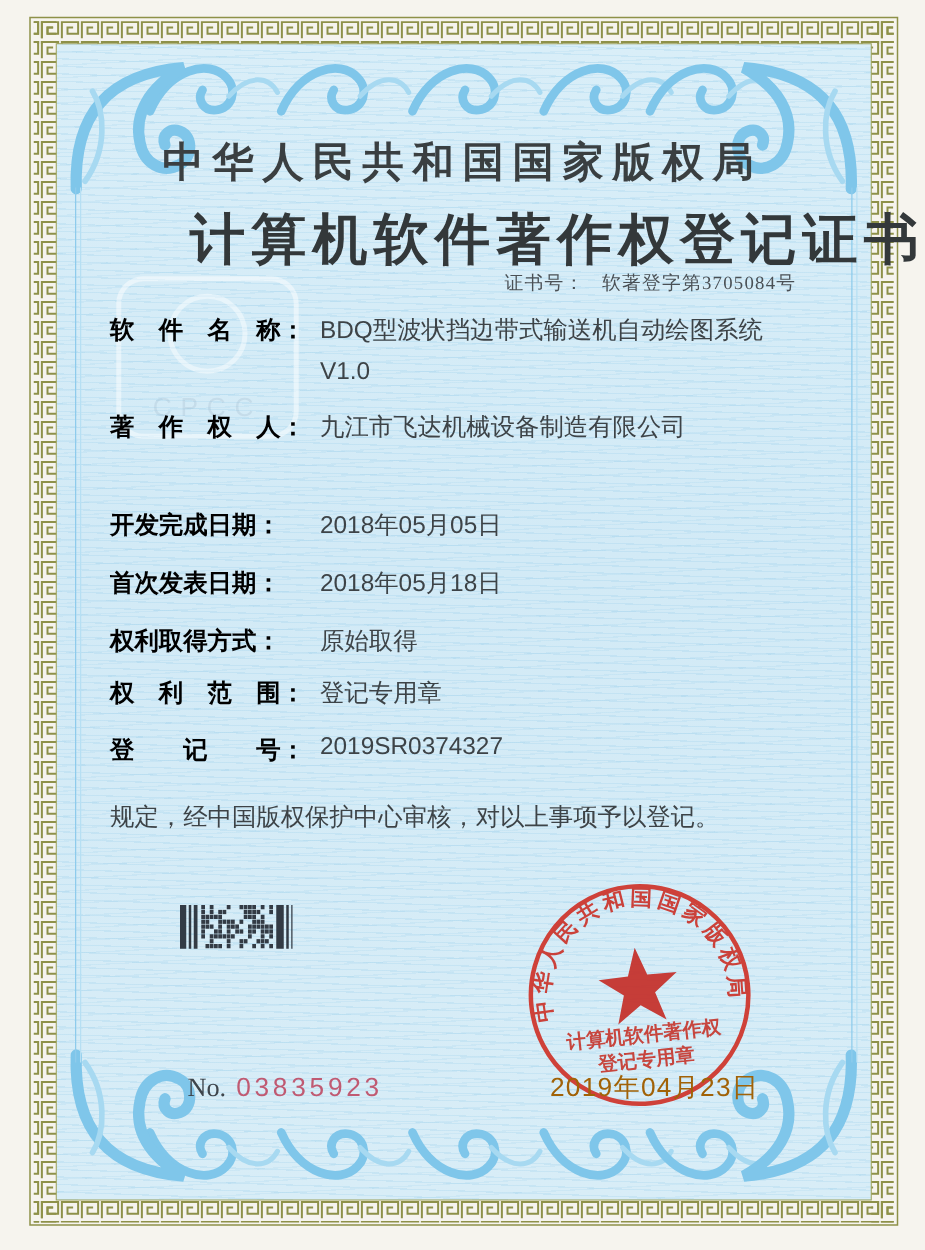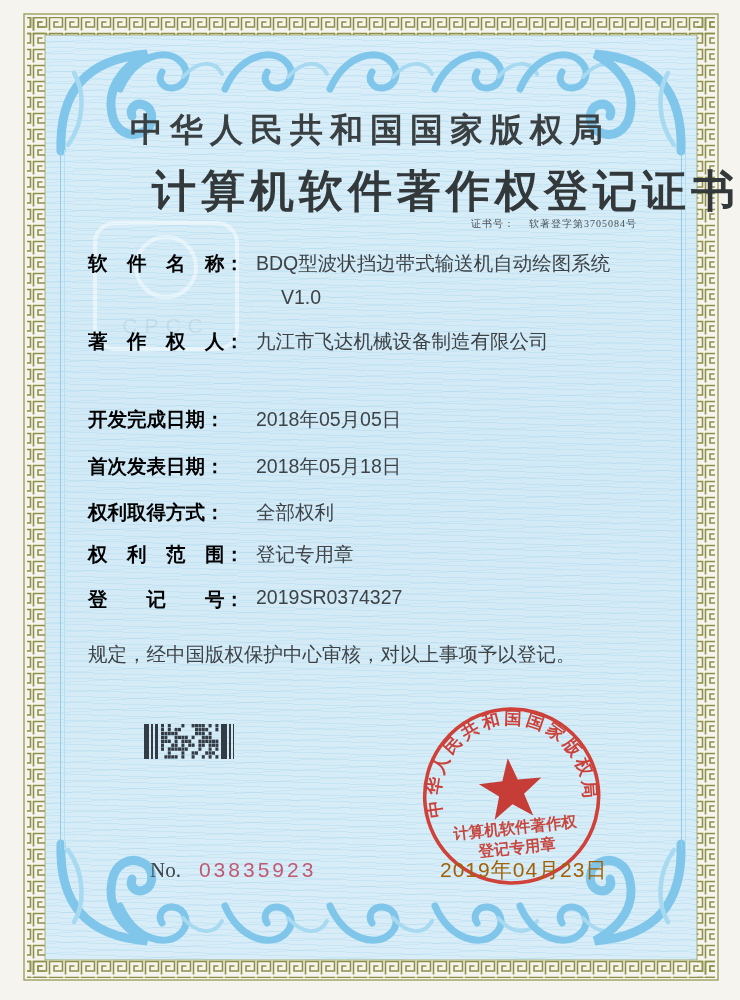--- a/index.html
+++ b/index.html
@@ -27,46 +27,46 @@
   
   .authority {
     position:absolute; left:0; right:0; top:108px; text-align:center;
     font-size:33px; font-weight:bold; letter-spacing:7px; color:#3a3f41;
   }
   .cert-title {
     position:absolute; left:0; right:0; top:162px; text-align:right;
     font-size:44px; font-weight:bold; letter-spacing:5px; color:#33383a;
   }
   .cert-no {
-    position:absolute; right:103px; top:217px; font-size:10px; color:#4a5055;
+    position:absolute; right:103px; top:217px; font-size:15px; color:#4a5055;
     letter-spacing:1px;
   }
   .cert-no .v { margin-left:14px; }
   .row { position:absolute; left:88px; font-size:19.5px; color:#3d4347; white-space:nowrap;
          font-family:"Liberation Sans","DejaVu Sans",sans-serif; }
   .row .lb { display:inline-block; width:168px; font-weight:bold; color:#000000; vertical-align:top;}
   .row .vals { display:inline-block; vertical-align:top; }
-  .row .vals .l2 { margin-top:9px;margin-left:25px; }
+  .row .vals .l2 { margin-top:9px; }
   .statement {
     position:absolute; left:88px; top:632px; width:575px;
     font-size:19.5px; line-height:44px; color:#3d4347;
     font-family:"Liberation Sans","DejaVu Sans",sans-serif;
   }
   .statement .l1 { text-indent:2em; }
   .barcode-wrap { position:absolute; left:144px; top:723px; width:92px; height:38px; }
   .seal-wrap { position:absolute; left:410px; top:697px; width:204px; height:204px;
                transform:rotate(-6deg); opacity:.93; }
   .seal-date {
     position:absolute; left:440px; top:856px; font-size:21px; color:#a16207;
     letter-spacing:1px; font-family:"Liberation Sans","DejaVu Sans",sans-serif;
   }
   .serial {
     position:absolute; left:150px; top:858px; font-size:21px; color:#3e454c;
   }
-  .serial .num { color:#c05a72; letter-spacing:3px; margin-left:18px;
+  .serial .num { color:#c05a72; letter-spacing:3px; margin-left:8px;
                  font-family:"Liberation Sans","DejaVu Sans",sans-serif; }
   .watermark { position:absolute; left:85px; top:215px; opacity:.55; }
 </style>
 </head>
 <body>
 
 <div class="sheet"></div>
 
 <svg class="frame-svg" viewBox="0 0 740 1000">
   <defs>
@@ -140,21 +140,21 @@
 <div class="row" style="top:328px">
   <span class="lb">著　作　权　人：</span><span class="vals">九江市飞达机械设备制造有限公司</span>
 </div>
 <div class="row" style="top:406px">
   <span class="lb">开发完成日期：</span><span class="vals">2018年05月05日</span>
 </div>
 <div class="row" style="top:453px">
   <span class="lb">首次发表日期：</span><span class="vals">2018年05月18日</span>
 </div>
 <div class="row" style="top:499px">
-  <span class="lb">权利取得方式：</span><span class="vals">全部权利</span>
+  <span class="lb">权利取得方式：</span><span class="vals">原始取得</span>
 </div>
 <div class="row" style="top:541px">
   <span class="lb">权　利　范　围：</span><span class="vals">登记专用章</span>
 </div>
 <div class="row" style="top:586px">
   <span class="lb">登　　记　　号：</span><span class="vals">2019SR0374327</span>
 </div>
 
 <div class="statement">
   <div>规定，经中国版权保护中心审核，对以上事项予以登记。</div>

